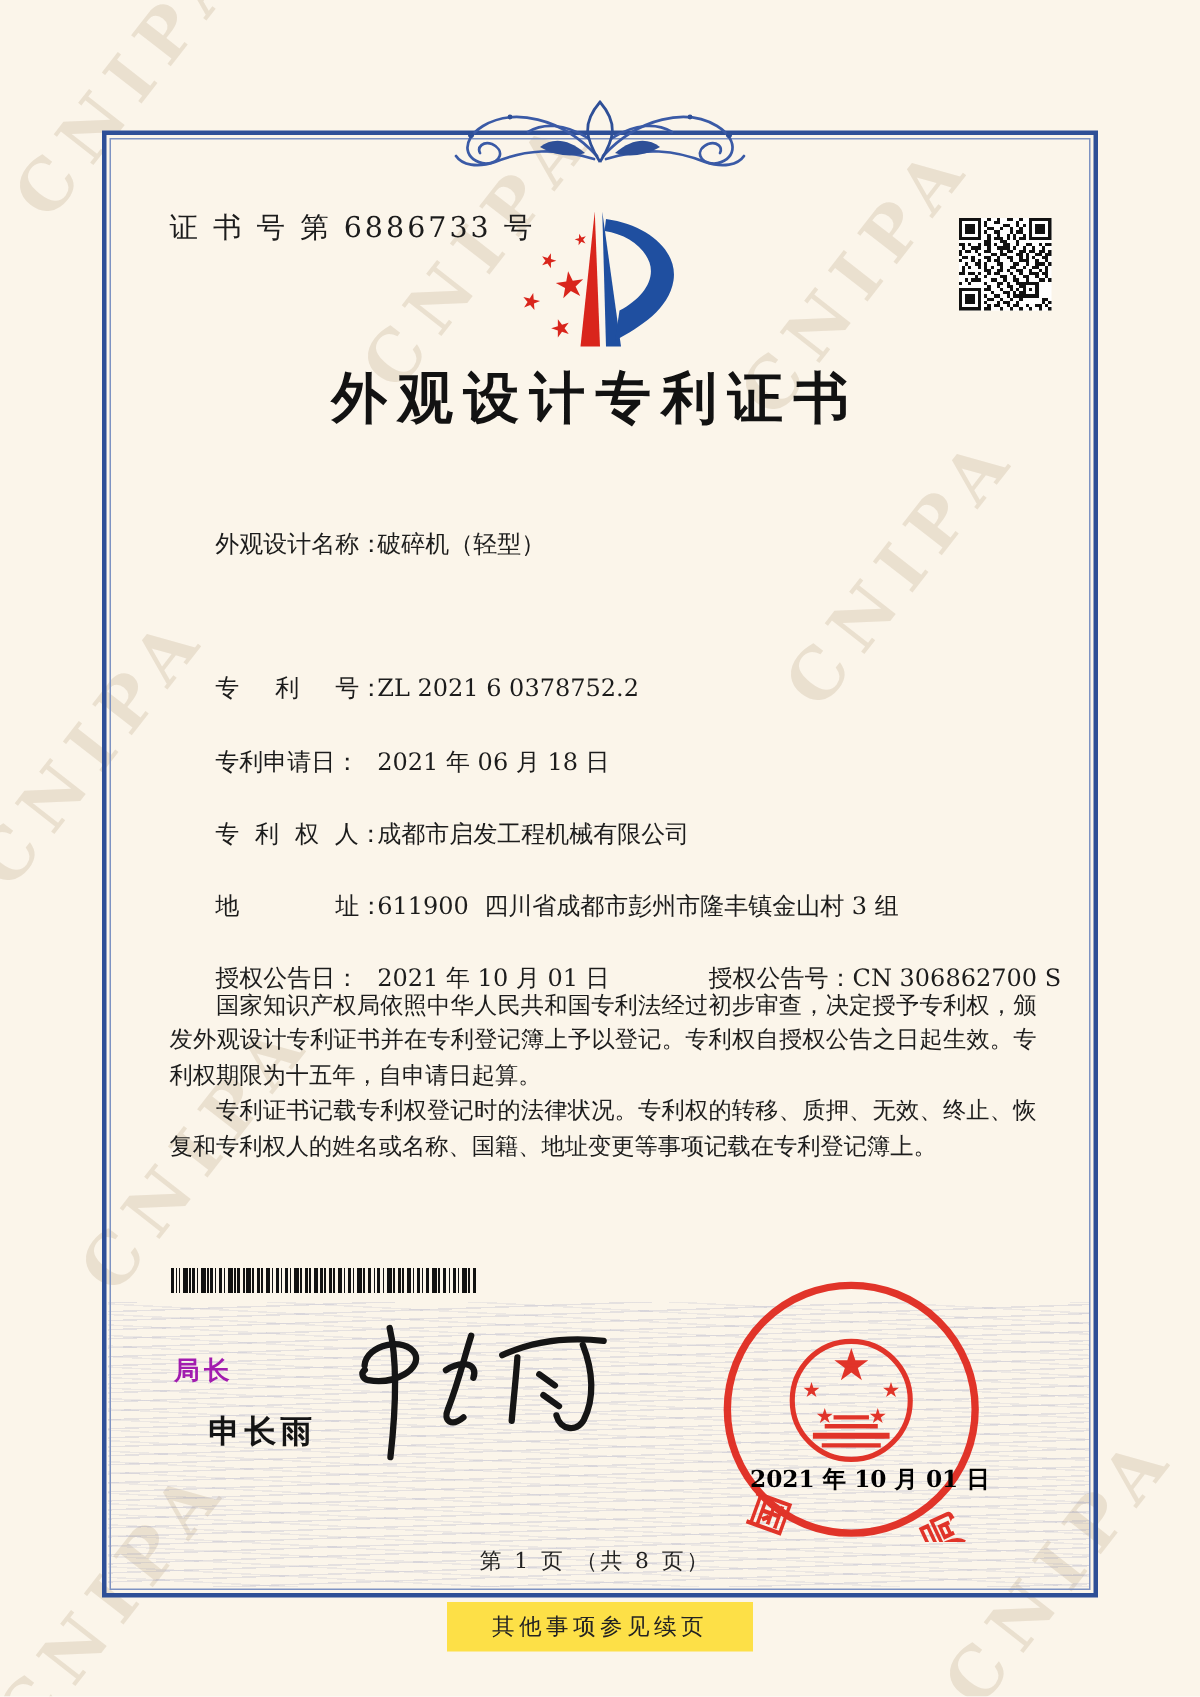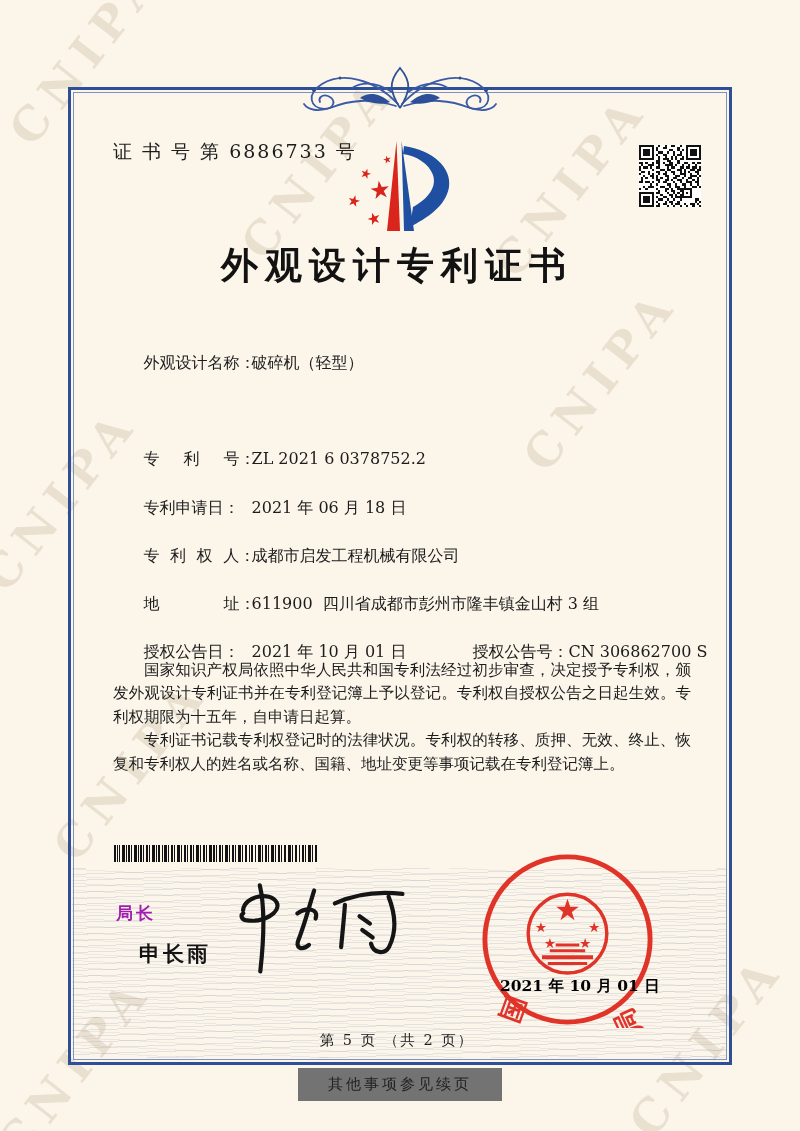--- a/index.html
+++ b/index.html
@@ -39,21 +39,21 @@
                 font-weight:700;font-size:17px;letter-spacing:3px;color:#a21caf;}
   .signer-name{position:absolute;left:116px;top:940px;font-family:"DejaVu Sans","Liberation Sans",sans-serif;
                 font-weight:700;font-size:21px;letter-spacing:3px;color:#141414;margin-left:23px;}
   .signature{position:absolute;left:228px;top:876px;}
   .seal{position:absolute;left:479px;top:851px;opacity:.93;}
   .seal-date{position:absolute;left:500px;top:976px;font-size:15.5px;font-weight:700;
              color:#000;white-space:pre;z-index:5;}
   .page-ind{position:absolute;left:68px;top:1031px;width:658px;text-align:center;
             font-size:14.5px;letter-spacing:2px;color:#222;}
   .bottom-note-wrap{position:absolute;left:0;top:1068px;width:800px;text-align:center;z-index:3;}
-  .bottom-note{display:inline-block;background:#737373;padding:7px 30px;font-size:15px;
+  .bottom-note{display:inline-block;background:#fde047;padding:7px 30px;font-size:15px;
                letter-spacing:3px;color:#222;}
 </style>
 </head>
 <body>
 
 <div class="page">
 
   <span class="wm wm1">CNIPA</span>
   <span class="wm wm2">CNIPA</span>
   <span class="wm wm3">CNIPA</span>
@@ -201,20 +201,20 @@
           <text x="63" y="82" font-size="14">★</text>
           <text x="117" y="82" font-size="14">★</text>
           <text x="72" y="99" font-size="14">★</text>
           <text x="108" y="99" font-size="14">★</text>
         </g>
         <path fill="#e0261b" d="M78 94h24v3H78zM72 100h36v3H72zM64 106h52v4H64zM70 113h40v3H70z"></path>
       </g>
     </svg>
     <div class="seal-date">2021 年 10 月 01 日</div>
 
-    <div class="page-ind">第 5 页 （共 2 页）</div>
+    <div class="page-ind">第 1 页 （共 8 页）</div>
   </div>
 
   <div class="bottom-note-wrap">
     <span class="bottom-note">其他事项参见续页</span>
   </div>
 
 </div>
 
 </body></html>

